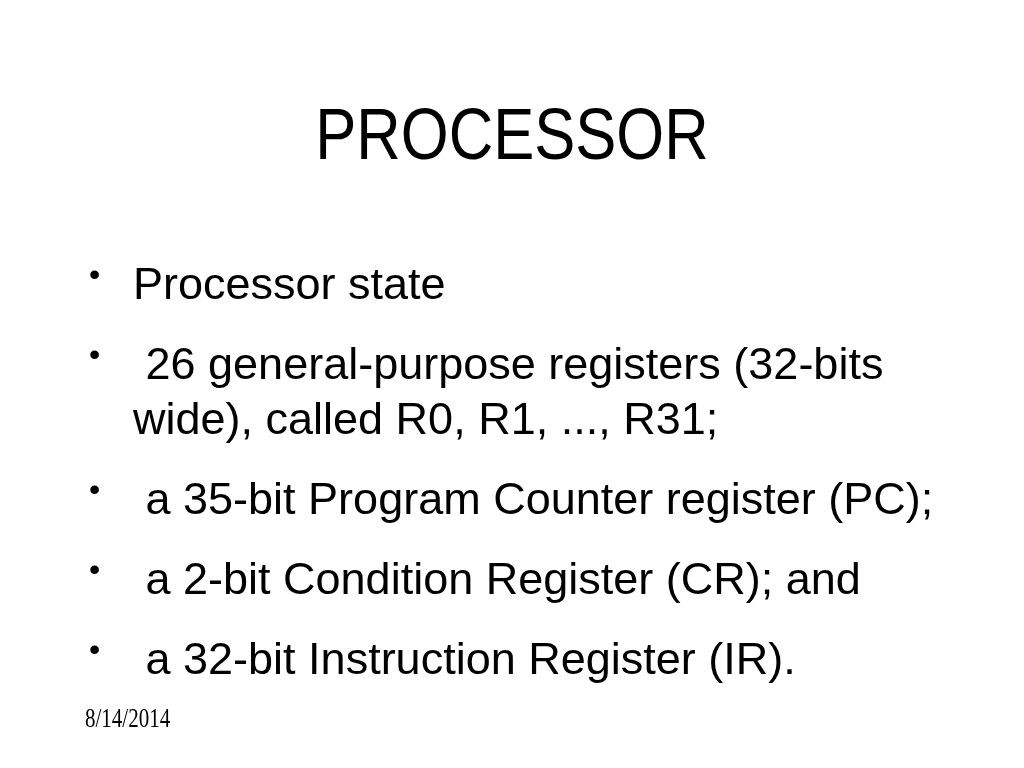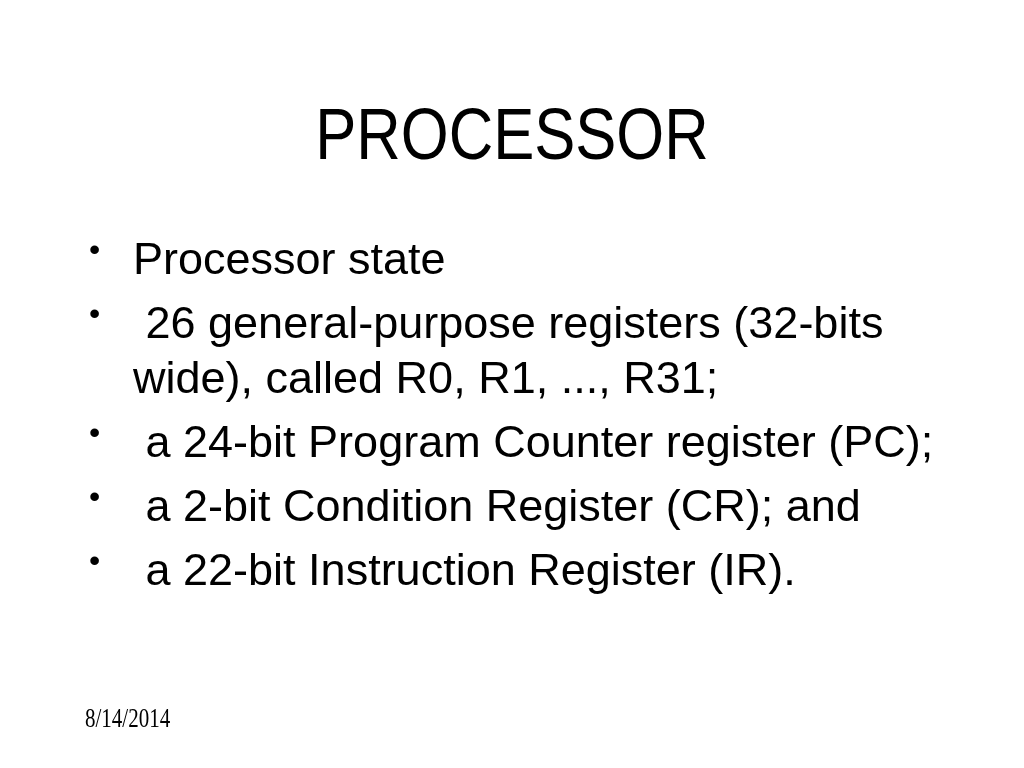--- a/index.html
+++ b/index.html
@@ -47,20 +47,21 @@
   .bullet-glyph {
     position: absolute;
     left: 9px;
     top: 2px;
     font-size: 32px;
     line-height: 32px;
   }
   .bullet-text {
     display: block;
     white-space: pre;
+    margin-top: 25px;
   }
   .footer-date {
     position: absolute;
     top: 701px;
     left: 85px;
     font-family: "Liberation Serif", "DejaVu Serif", serif;
     font-size: 28px;
     line-height: 34px;
     color: #000000;
     transform: scaleX(0.75);
@@ -83,30 +84,30 @@
     </div>
 
     <div class="bullet-item">
       <span class="bullet-glyph">•</span>
       <span class="bullet-text"> 26 general-purpose registers (32-bits
 wide), called R0, R1, ..., R31;</span>
     </div>
 
     <div class="bullet-item">
       <span class="bullet-glyph">•</span>
-      <span class="bullet-text"> a 24-bit Program Counter register (PC);</span>
+      <span class="bullet-text"> a 35-bit Program Counter register (PC);</span>
     </div>
 
     <div class="bullet-item">
       <span class="bullet-glyph">•</span>
       <span class="bullet-text"> a 2-bit Condition Register (CR); and</span>
     </div>
 
     <div class="bullet-item">
       <span class="bullet-glyph">•</span>
-      <span class="bullet-text"> a 22-bit Instruction Register (IR).</span>
+      <span class="bullet-text"> a 32-bit Instruction Register (IR).</span>
     </div>
 
   </div>
 
   <div class="footer-date">8/14/2014</div>
 
 </div>
 
 </body></html>

